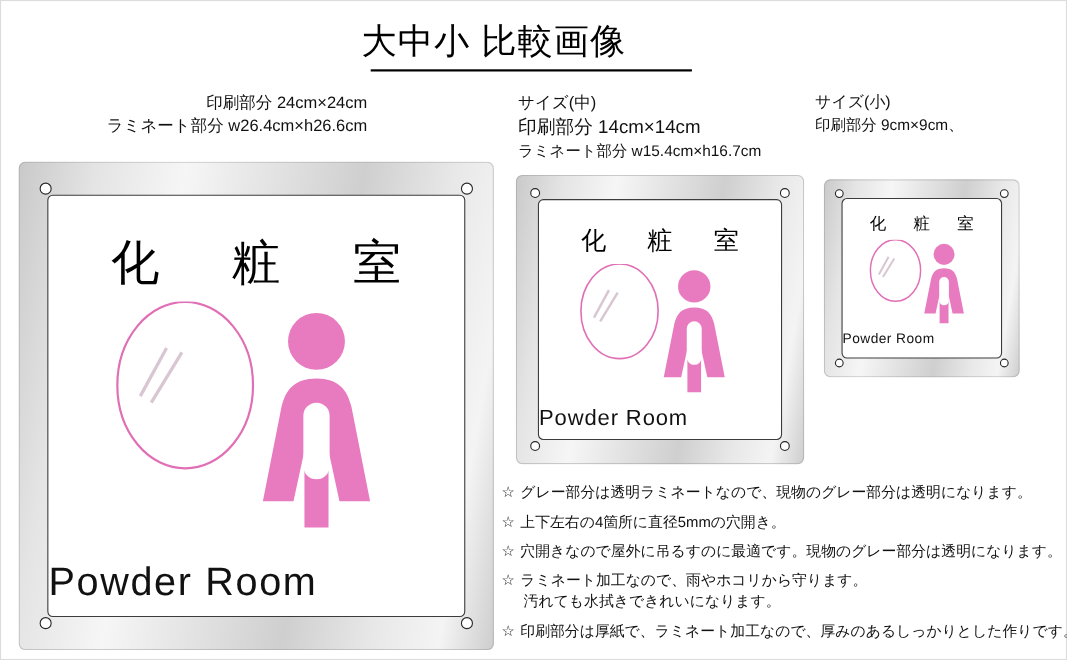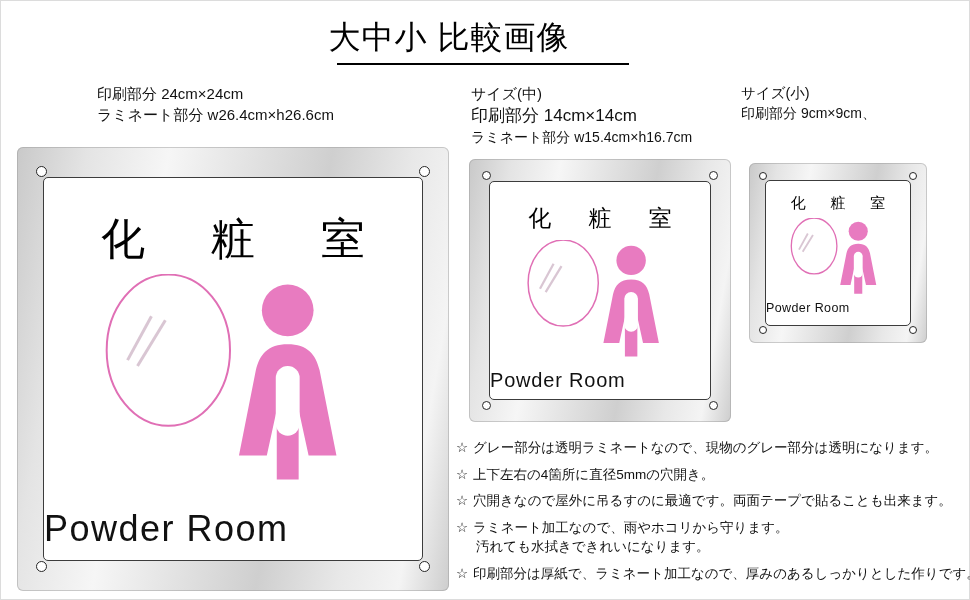--- a/index.html
+++ b/index.html
@@ -48,21 +48,21 @@
     color: #111111;
     line-height: 1.42;
     white-space: nowrap;
   }
   .spec .ln { display: block; }
   .spec .lbl { font-size: 15px; }
   .spec .l2  { font-size: 15px; }
   .spec .l3  { font-size: 15px; }
 
   #spec-large { top: 82px; left: 96px; }
-  #spec-large .l2, #spec-large .l3 { font-size: 15px; }
+  #spec-large .l2, #spec-large .l3 { font-size: 15px; text-align: right; }
 
   #spec-medium { top: 82px; left: 470px; }
   #spec-medium .l2 { font-size: 17px; }
   #spec-medium .l3 { font-size: 14px; }
 
   #spec-small { top: 82px; left: 740px; }
   #spec-small .lbl { font-size: 14.5px; }
   #spec-small .l2 { font-size: 14px; }
   #spec-small .l3 { font-size: 13px; }
 
@@ -294,21 +294,21 @@
       <span class="note-body">グレー部分は透明ラミネートなので、現物のグレー部分は透明になります。</span>
     </div>
 
     <div class="note-row">
       <span class="note-star">☆</span>
       <span class="note-body">上下左右の4箇所に直径5mmの穴開き。</span>
     </div>
 
     <div class="note-row">
       <span class="note-star">☆</span>
-      <span class="note-body">穴開きなので屋外に吊るすのに最適です。両面テープで貼ることも出来ます。</span>
+      <span class="note-body">穴開きなので屋外に吊るすのに最適です。現物のグレー部分は透明になります。</span>
     </div>
 
     <div class="note-row">
       <span class="note-star">☆</span>
       <span class="note-body">
         <span>ラミネート加工なので、雨やホコリから守ります。</span>
         <span class="sub">汚れても水拭きできれいになります。</span>
       </span>
     </div>
 

